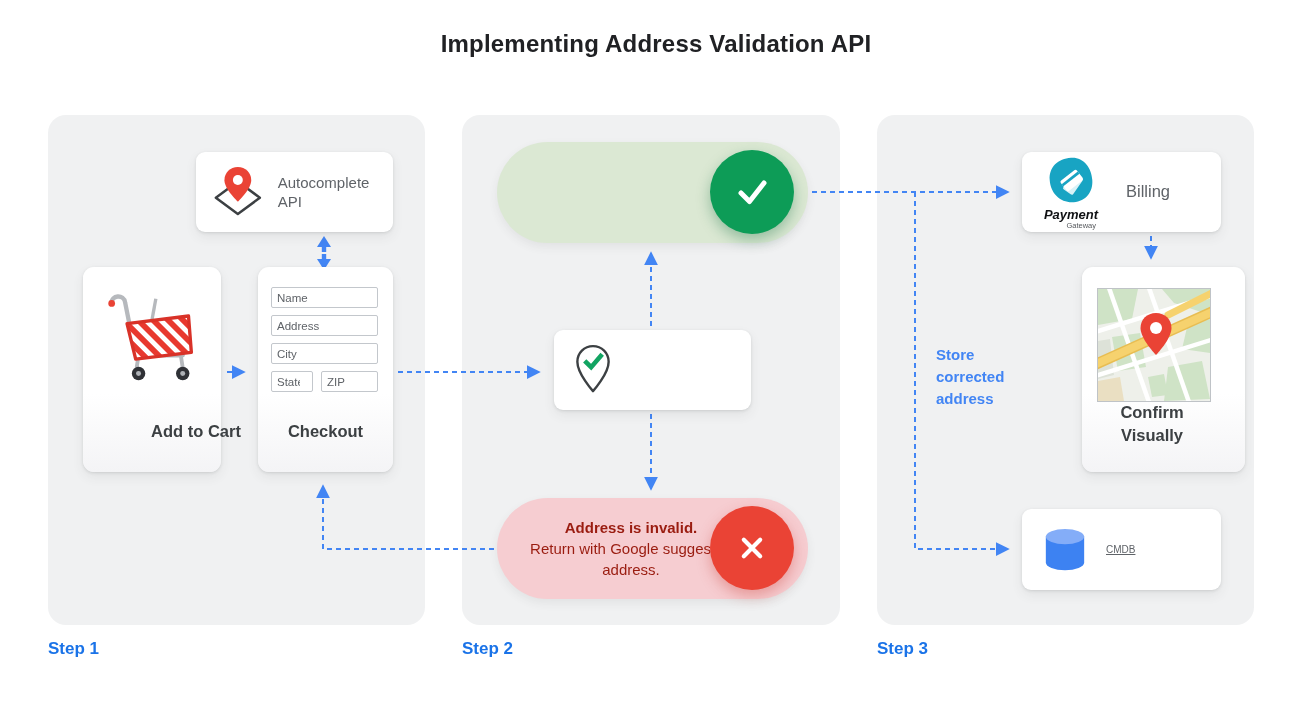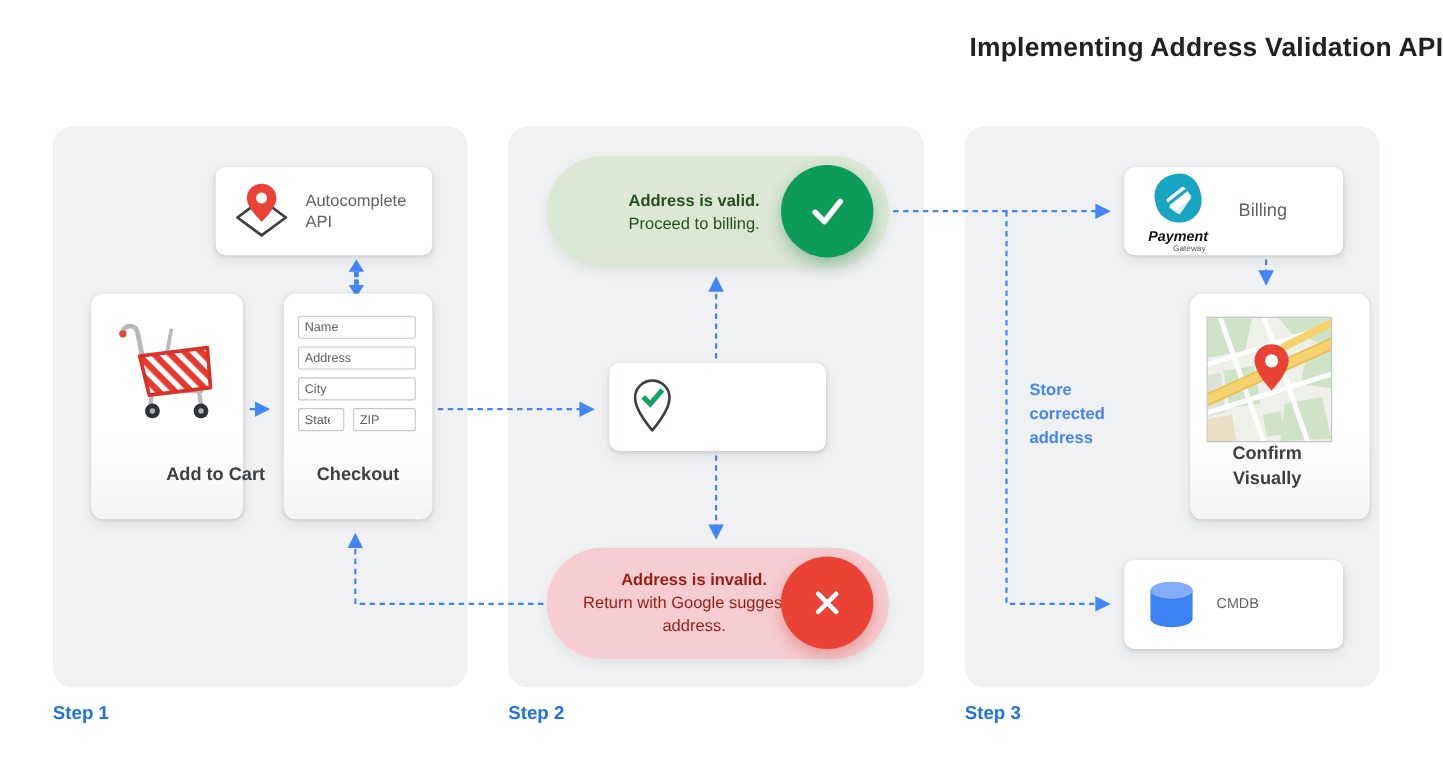--- a/index.html
+++ b/index.html
@@ -1,18 +1,18 @@
 <!DOCTYPE html>
 <html><head>
 <meta charset="utf-8">
 <style>
   html,body{margin:0;padding:0;background:#fff;}
   .canvas{position:relative;width:1312px;height:704px;background:#ffffff;overflow:hidden;
           font-family:"Liberation Sans",sans-serif;}
-  .title{position:absolute;top:30px;left:0;width:100%;text-align:right;
+  .title{position:absolute;top:30px;left:0;width:100%;text-align:center;
          font-size:24px;font-weight:700;color:#202124;letter-spacing:.2px;}
   .panel{position:absolute;top:115px;height:510px;background:#f0f1f2;border-radius:18px;}
   .panel.p1{left:48px;width:377px;}
   .panel.p2{left:462px;width:378px;}
   .panel.p3{left:877px;width:377px;}
   .step-label{position:absolute;top:639px;font-size:17px;font-weight:700;color:#1a73e8;}
   .card{position:absolute;background:#ffffff;border-radius:9px;
         box-shadow:0 1px 3px rgba(60,64,67,.14),0 5px 12px rgba(60,64,67,.08);}
   .tall{border-radius:11px;background:linear-gradient(180deg,#ffffff 62%,#f4f4f6 100%);}
   .hcard{display:flex;align-items:center;padding:0 12px 0 16px;gap:14px;box-sizing:border-box;}
@@ -121,24 +121,20 @@
       <input type="text" placeholder="City" style="">
       <div class="row">
         <input class="state" type="text" placeholder="State" style="">
         <input class="zip" type="text" placeholder="ZIP" style="">
       </div>
     </div>
     <div class="bold-label" style="bottom:30px;">Checkout</div>
   </div>
 
   <div class="pill green" style="left:497px;top:142px;">
-    <div class="pill-text">
-      <span class="pill-title">Address is valid.</span>
-      <span>Proceed to billing.</span>
-    </div>
     <div class="badge g">
       <svg width="44" height="44" viewBox="0 0 44 44">
         <polyline points="11,23 19.5,31.5 34,13" fill="none" stroke="#fff" stroke-width="5" stroke-linecap="round" stroke-linejoin="round"></polyline>
       </svg>
     </div>
   </div>
 
   <div class="card hcard" style="left:554px;top:330px;width:197px;height:80px;">
     <svg width="46" height="56" viewBox="0 0 50 58">
       <path d="M25 3 C15.5 3 8 10.5 8 20 C8 33 25 52 25 52 C25 52 42 33 42 20 C42 10.5 34.5 3 25 3 Z" fill="#fff" stroke="#3c4043" stroke-width="2.6" stroke-linejoin="round"></path>
@@ -206,21 +202,21 @@
       </svg>
     </div>
     <div class="bold-label" style="bottom:26px;left:18px;width:104px;">Confirm Visually</div>
   </div>
 
   <div class="card hcard" style="left:1022px;top:509px;width:199px;height:81px;gap:18px;padding-left:20px;">
     <svg width="46" height="48" viewBox="0 0 48 50">
       <path d="M4 11 L4 38 A20 8 0 0 0 44 38 L44 11 Z" fill="#3d82f2"></path>
       <ellipse cx="24" cy="11" rx="20" ry="8" fill="#84adf8"></ellipse>
     </svg>
-    <div class="gray-label" style="font-size:13px;">CMDB</div>
+    <div class="gray-label" style="font-size:10px;text-decoration:underline;">CMDB</div>
   </div>
 
   <div class="note">Store corrected address</div>
 
   <div class="step-label" style="left:48px;">Step 1</div>
   <div class="step-label" style="left:462px;">Step 2</div>
   <div class="step-label" style="left:877px;">Step 3</div>
 
 </div>
 

